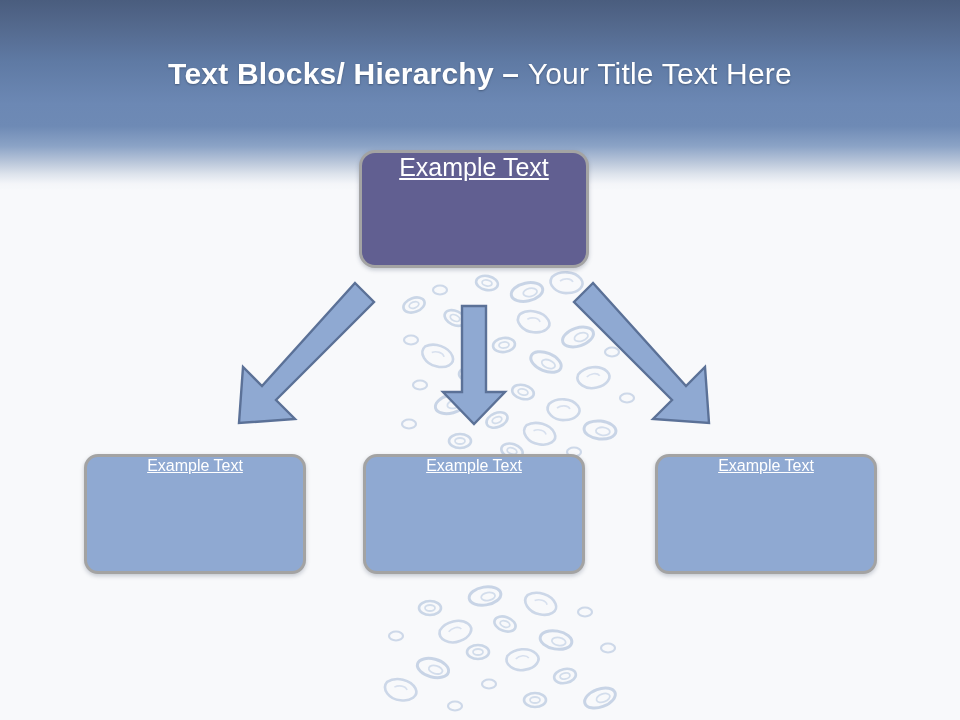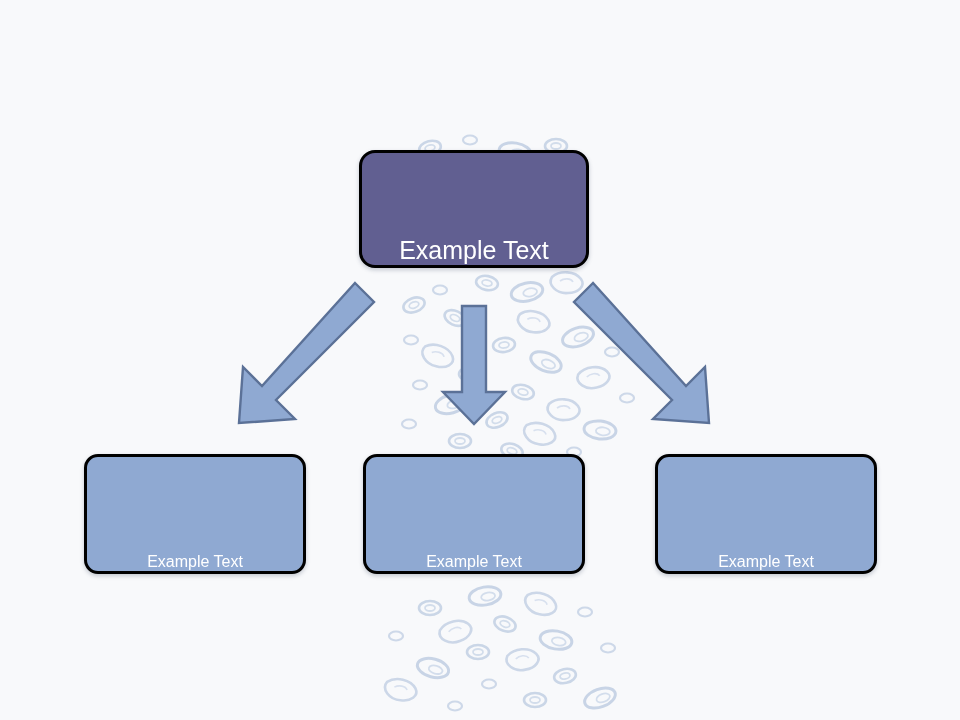--- a/index.html
+++ b/index.html
@@ -55,28 +55,29 @@
     white-space: nowrap;
     text-shadow: 0 1px 2px rgba(30,44,66,0.45);
   }
   #title-text .bold { font-weight: bold; }
   #title-text .light { font-weight: normal; }
 
   
   .node-box {
     position: absolute;
     box-sizing: border-box;
-    border: 3px solid #000000;
+    border: 3px solid #a3a3a3;
     border-radius: 14px;
     display: flex;
-    align-items: flex-end;
+    align-items: flex-start;
     justify-content: center;
     text-align: center;
     color: #ffffff;
     box-shadow: 0 2px 4px rgba(40,56,82,0.25);
+    text-decoration: underline;
   }
   #box-top {
     left: 359px;
     top: 150px;
     width: 230px;
     height: 118px;
     background: #615f91;
     font-size: 25px;
     border-radius: 16px;
   }
@@ -174,20 +175,25 @@
       <use href="#bub3" x="433" y="668" transform="rotate(15 433 668)"></use>
       <use href="#bub" x="565" y="676" transform="rotate(-12 565 676)"></use>
       <use href="#bub2" x="489" y="684"></use>
       <use href="#blob" x="400" y="690" transform="rotate(9 400 690)"></use>
       <use href="#bub" x="535" y="700"></use>
       <use href="#bub2" x="455" y="706"></use>
       <use href="#bub3" x="600" y="698" transform="rotate(-20 600 698)"></use>
     </g>
   </svg>
 
+  <div id="title-banner">
+    <div id="title-text">
+      <span class="bold">Text Blocks/ Hierarchy – </span><span class="light">Your Title Text Here</span>
+    </div>
+  </div>
 
   <svg id="arrow-layer" viewBox="0 0 960 720" xmlns="http://www.w3.org/2000/svg" aria-hidden="true">
 
     <g>
       <path d="M355,283 L374,302 L276,400 L295,419 L239,423 L243,367 L262,386 Z" fill="#8fa9d2" stroke="#5b7197" stroke-width="2.4" stroke-linejoin="miter"></path>
     </g>
 
     <g>
       <path d="M462,306 L486,306 L486,392 L505,392 L474,424 L443,392 L462,392 Z" fill="#8fa9d2" stroke="#5b7197" stroke-width="2.4" stroke-linejoin="miter"></path>
     </g>

